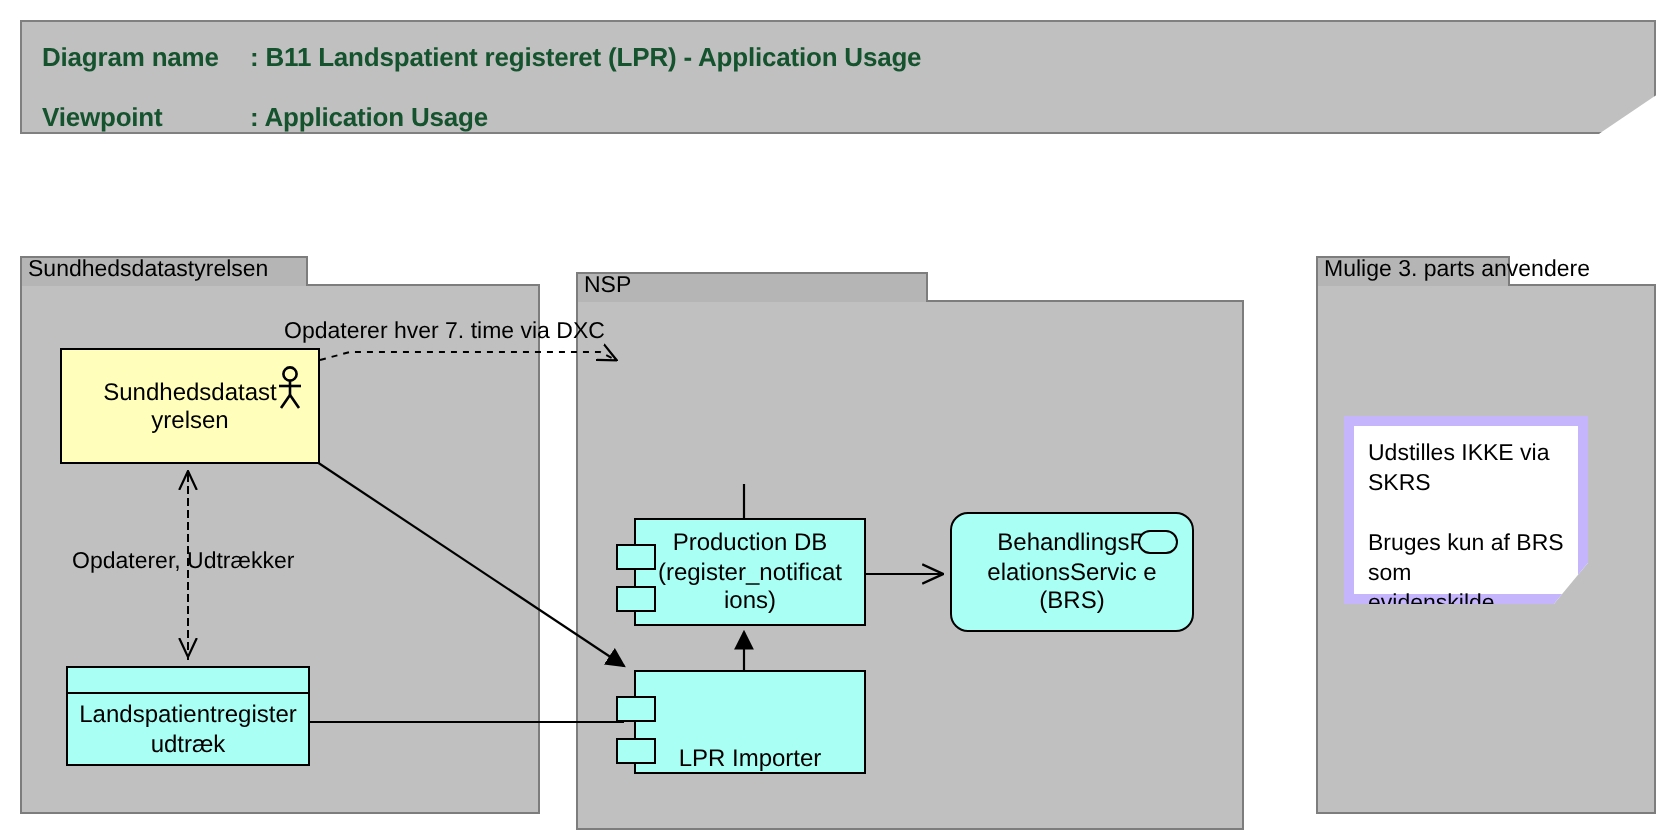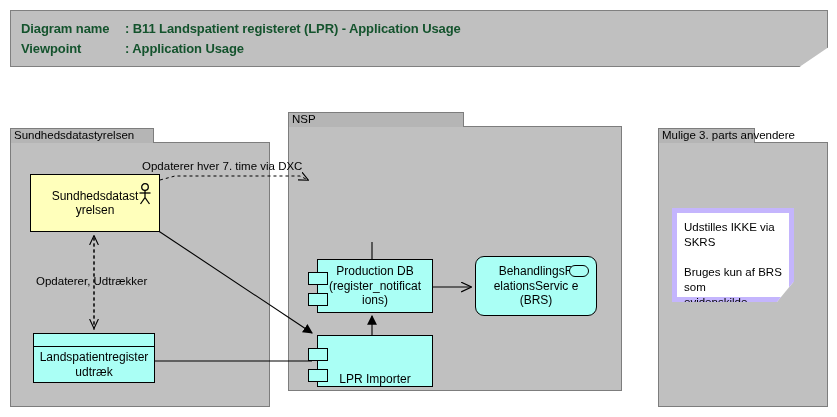--- a/index.html
+++ b/index.html
@@ -19,42 +19,42 @@
     clip-path:polygon(0 0, 100% 0, 100% 66%, 96.5% 100%, 0 100%);
   }
   .header-line{
     position:absolute;left:10px;color:#14532d;font-weight:bold;font-size:13px;
     letter-spacing:-0.1px;white-space:pre;
   }
   .hl1{top:10px;}
   .hl2{top:30px;}
   .hkey{display:inline-block;}
   .hk1{width:104px;}
-  .hk2{width:104px;}
+  .hk2{width:104px;margin-top:10px;}
 
   
   .group{position:absolute;box-sizing:border-box;}
   .group-body{
     position:absolute;left:0;box-sizing:border-box;
     background:#c0c0c0;border:1px solid #7d7d7d;
   }
   .group-tab{
     position:absolute;left:0;top:0;height:15px;box-sizing:border-box;
     background:#b5b5b5;border:1px solid #7d7d7d;border-bottom:none;
   }
   .group-label{
     position:absolute;top:0px;left:4px;height:15px;line-height:15px;
     font-size:11.5px;color:#000;white-space:nowrap;
   }
 
   #grp-sundhed{left:10px;top:128px;width:260px;height:279px;}
   #grp-sundhed .group-tab{width:144px;}
   #grp-sundhed .group-body{top:14px;width:260px;height:265px;}
 
-  #grp-nsp{left:288px;top:112px;width:334px;height:279px;padding-left:20px;}
+  #grp-nsp{left:288px;top:136px;width:334px;height:279px;padding-left:20px;}
   #grp-nsp .group-tab{width:176px;}
   #grp-nsp .group-body{top:14px;width:334px;height:265px;}
 
   #grp-third{left:658px;top:128px;width:170px;height:279px;}
   #grp-third .group-tab{width:97px;}
   #grp-third .group-body{top:14px;width:170px;height:265px;}
   #grp-third .group-label{white-space:nowrap;}
 
   
   .node{position:absolute;box-sizing:border-box;border:1px solid #000;

